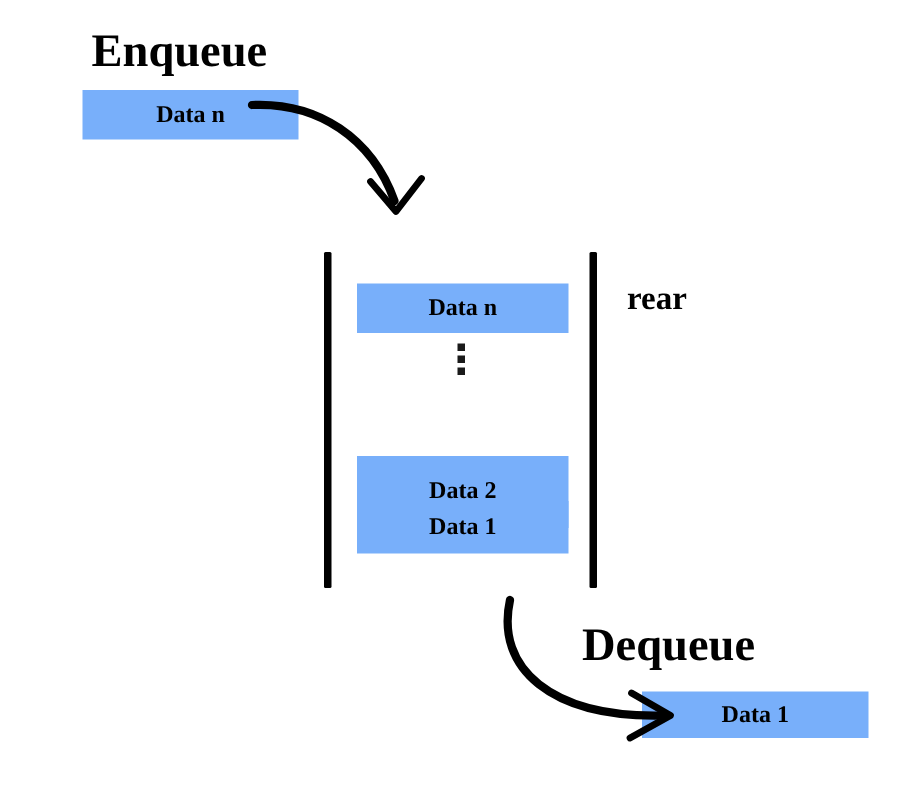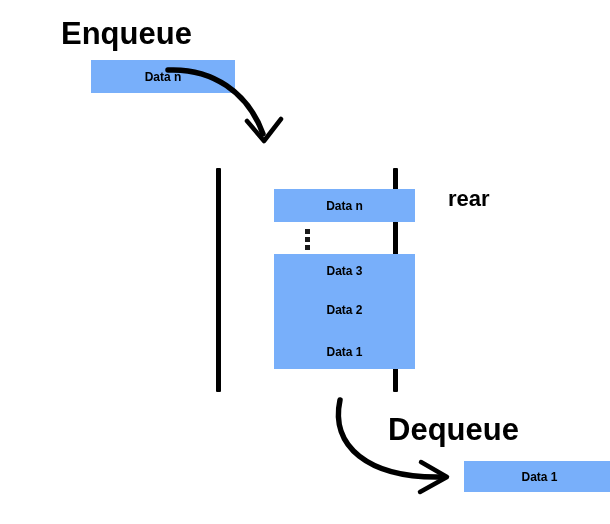--- a/index.html
+++ b/index.html
@@ -6,21 +6,21 @@
     margin: 0;
     padding: 0;
     background: #ffffff;
   }
   #canvas {
     position: relative;
     width: 610px;
     height: 524px;
     background: #ffffff;
     overflow: hidden;
-    font-family: Liberation Sans, sans-serif;
+    font-family: Liberation Serif, serif;
   }
   .title {
     position: absolute;
     font-weight: bold;
     color: #000000;
     letter-spacing: 0px;
     white-space: nowrap;
   }
   #enqueue-title {
     left: 61px;
@@ -29,68 +29,66 @@
   }
   #dequeue-title {
     left: 388px;
     top: 412px;
     font-size: 31px;
   }
   .data-box {
     position: absolute;
     background: #78AFFA;
     color: #000000;
-    font-size: 12px;
+    font-size: 16px;
     font-weight: bold;
     display: flex;
     align-items: center;
     justify-content: center;
     box-sizing: border-box;
     line-height: 1;
-    margin-left: 36px;
   }
   #enqueue-box {
     left: 55px;
     top: 60px;
     width: 144px;
     height: 33px;
   }
   #dequeue-box {
     left: 428px;
     top: 461px;
     width: 151px;
     height: 31px;
   }
   .queue-slot {
     left: 238px;
     width: 141px;
   }
   #queue-slot-0 { top: 189px; height: 33px; }
   #queue-slot-1 { top: 254px; height: 33px; }
-  #queue-slot-2 { top: 286px; height: 48px; }
+  #queue-slot-2 { top: 304px; height: 48px; }
   #queue-slot-3 { top: 334px; height: 35px; }
 
   .rail {
     position: absolute;
     background: #000000;
     width: 5px;
     top: 168px;
     height: 224px;
     border-radius: 1px;
   }
   #rail-left  { left: 216px; }
   #rail-right { left: 393px; }
 
   .side-label {
     position: absolute;
     font-size: 22px;
     font-weight: bold;
     color: #000000;
     white-space: nowrap;
-    margin-left: 30px;
   }
   #label-rear  { left: 418px; top: 186px; }
   #label-front { left: 418px; top: 331px; }
 
   #ellipsis {
     position: absolute;
     left: 304px;
     top: 229px;
     width: 6px;
     height: 21px;
@@ -140,21 +138,20 @@
   <div class="rail" id="rail-right"></div>
 
   <div class="data-box queue-slot" id="queue-slot-0">Data n</div>
 
   <div id="ellipsis">
     <i></i>
       <i></i>
       <i></i>
   </div>
 
-  <div class="data-box queue-slot" id="queue-slot-1">Data 3</div>
 
   <div class="data-box queue-slot" id="queue-slot-2">Data 2</div>
 
   <div class="data-box queue-slot" id="queue-slot-3">Data 1</div>
 
   <div class="side-label" id="label-rear">rear</div>
 
 
   <div class="title" id="dequeue-title">Dequeue</div>
 

